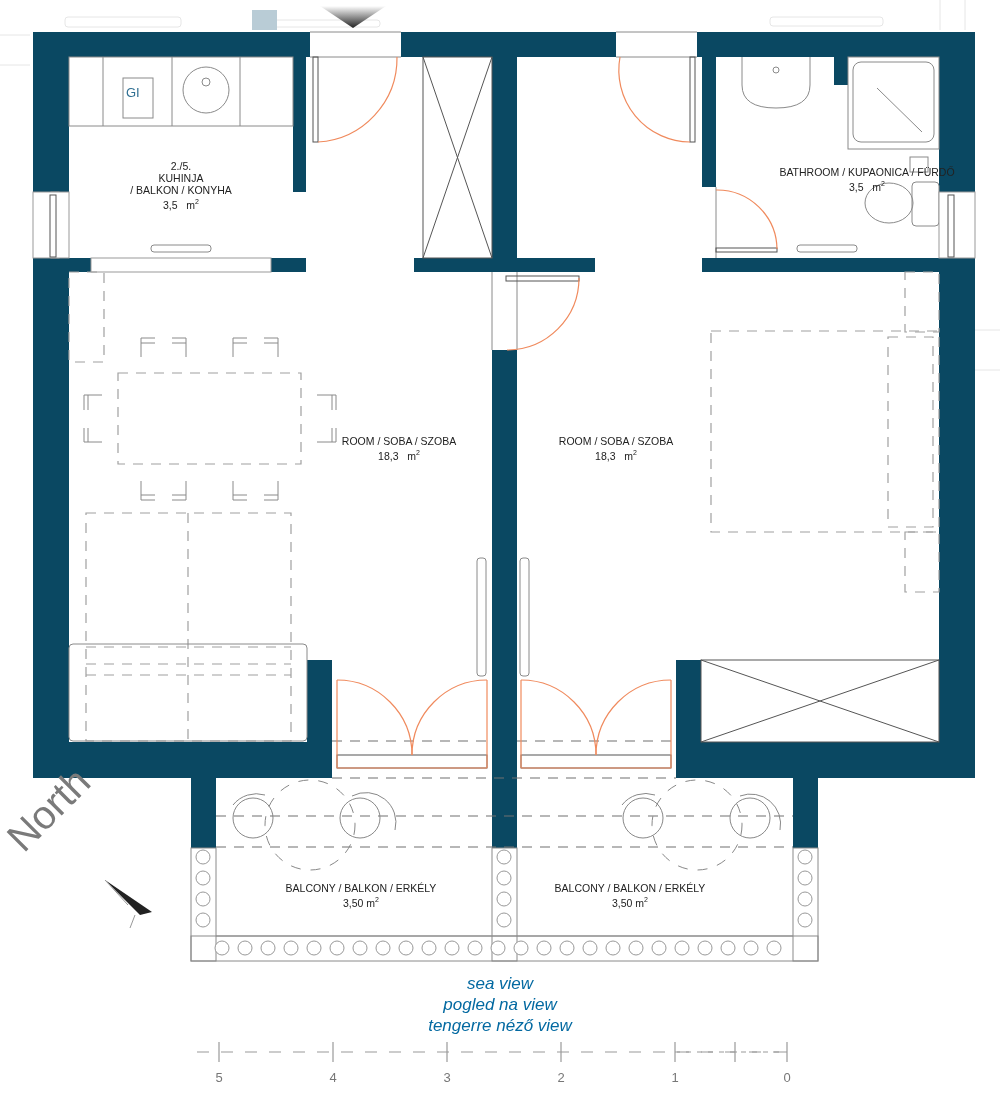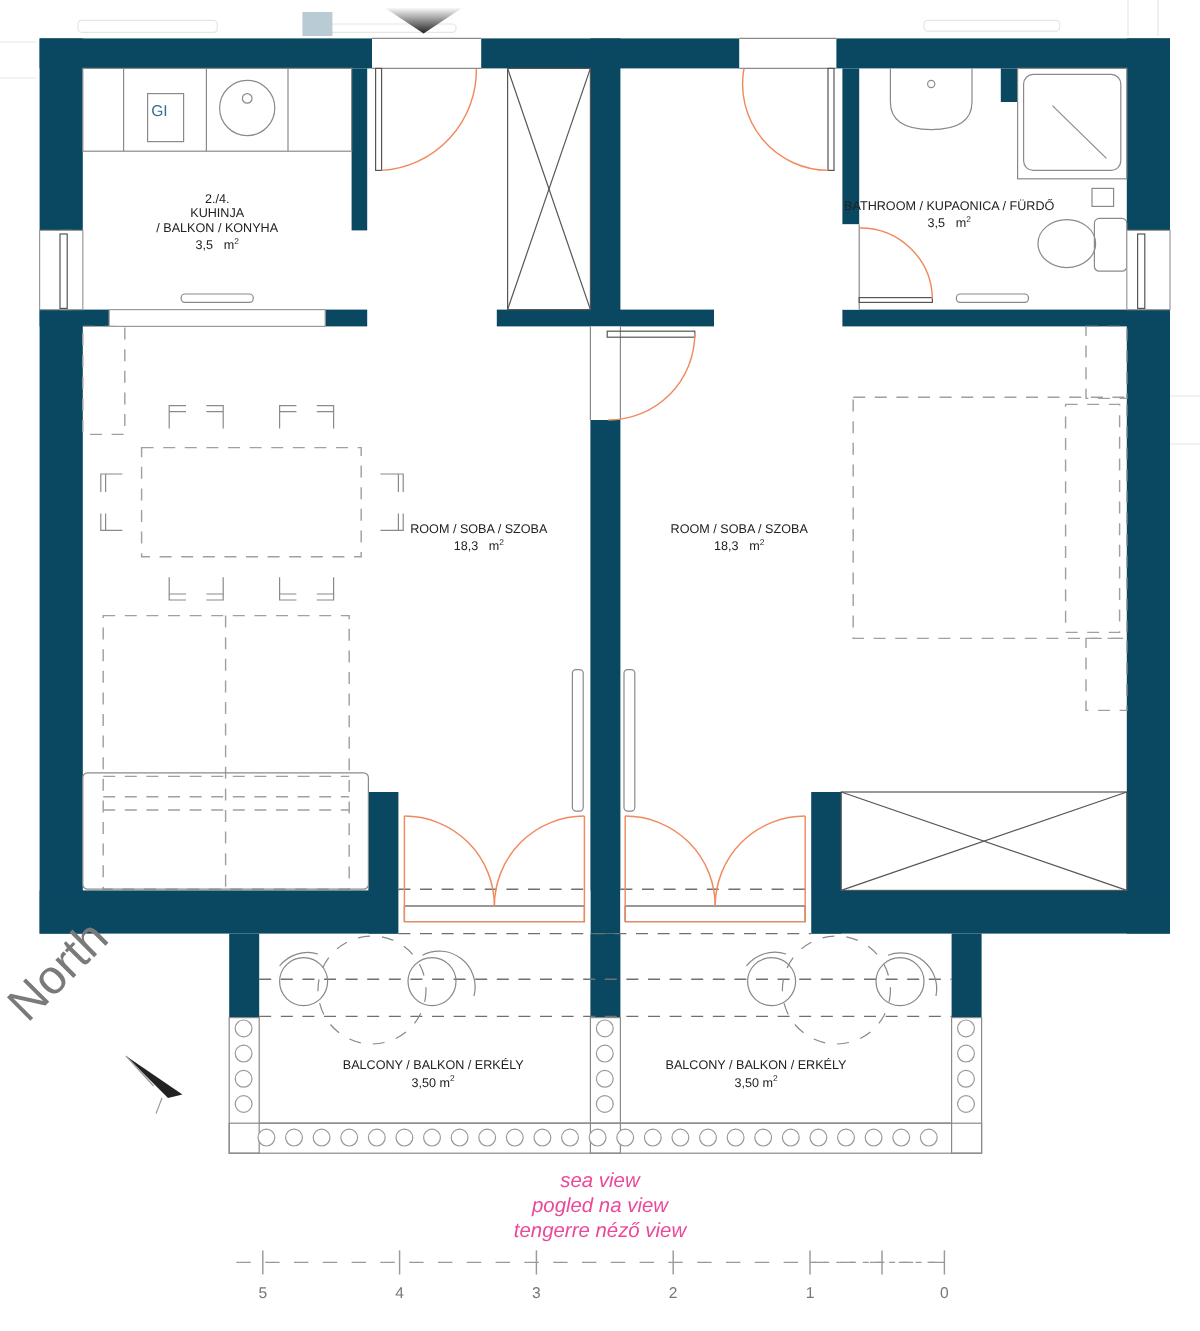--- a/index.html
+++ b/index.html
@@ -6,21 +6,21 @@
   body { width:1000px; height:1109px; position:relative; overflow:hidden; font-family:"Liberation Sans", sans-serif; }
   svg#plan { position:absolute; left:0; top:0; }
   .wall { fill:#0a4862; }
   .thin { fill:none; stroke:#8a8a8a; stroke-width:1; }
   .thin-dark { fill:none; stroke:#555; stroke-width:1; }
   .dash { fill:none; stroke:#a0a0a0; stroke-width:1.2; stroke-dasharray:10 8; }
   .dash-dark { fill:none; stroke:#707070; stroke-width:1.2; stroke-dasharray:10 8; }
   .swing { fill:none; stroke:#f08a5d; stroke-width:1.2; }
   .room-label { position:absolute; text-align:center; font-size:10.5px; color:#222; line-height:12px; white-space:nowrap; transform:translateX(-50%); }
   .room-label sup { font-size:7px; }
-  .view-text { position:absolute; left:500px; transform:translateX(-50%); font-style:italic; font-size:17px; color:#ec4899; text-align:center; line-height:21px; top:973px; white-space:nowrap; }
+  .view-text { position:absolute; left:500px; transform:translateX(-50%); font-style:italic; font-size:17px; color:#0369a1; text-align:center; line-height:21px; top:973px; white-space:nowrap; }
   .scale-num { position:absolute; font-size:13px; color:#777; top:1070px; transform:translateX(-50%); }
   .north-label { position:absolute; left:30px; top:815px; font-size:40px; color:#7a7a7a; transform:rotate(-45deg); transform-origin:left bottom; }
 </style>
 </head>
 <body>
 
 <svg id="plan" width="1000" height="1109" viewBox="0 0 1000 1109">
 
   <g stroke="#e6e6e6" fill="none">
     <rect x="65" y="17" width="116" height="10" rx="3"></rect>
@@ -284,27 +284,27 @@
     <line x1="447" y1="1042" x2="447" y2="1062"></line>
     <line x1="561" y1="1042" x2="561" y2="1062"></line>
     <line x1="675" y1="1042" x2="675" y2="1062"></line>
     <line x1="735" y1="1042" x2="735" y2="1062"></line>
     <line x1="787" y1="1042" x2="787" y2="1062"></line>
     <line x1="675" y1="1052" x2="787" y2="1052" stroke-dasharray="5 6"></line>
   </g>
 </svg>
 
 <div class="room-label" style="left:181px; top:160px;">
-  <div>2./4.</div>
+  <div>2./5.</div>
   <div>KUHINJA</div>
   <div>/ BALKON / KONYHA</div>
   <div><span>3,5</span>&nbsp;&nbsp;&nbsp;<span>m</span><sup>2</sup></div>
 </div>
 
-<div class="room-label" style="left:791px; top:166px;">
+<div class="room-label" style="left:867px; top:166px;">
   <div>BATHROOM / KUPAONICA / FÜRDŐ</div>
   <div><span>3,5</span>&nbsp;&nbsp;&nbsp;<span>m</span><sup>2</sup></div>
 </div>
 
 <div class="room-label" style="left:399px; top:435px;">
   <div>ROOM / SOBA / SZOBA</div>
   <div><span>18,3</span>&nbsp;&nbsp;&nbsp;<span>m</span><sup>2</sup></div>
 </div>
 
 <div class="room-label" style="left:616px; top:435px;">

